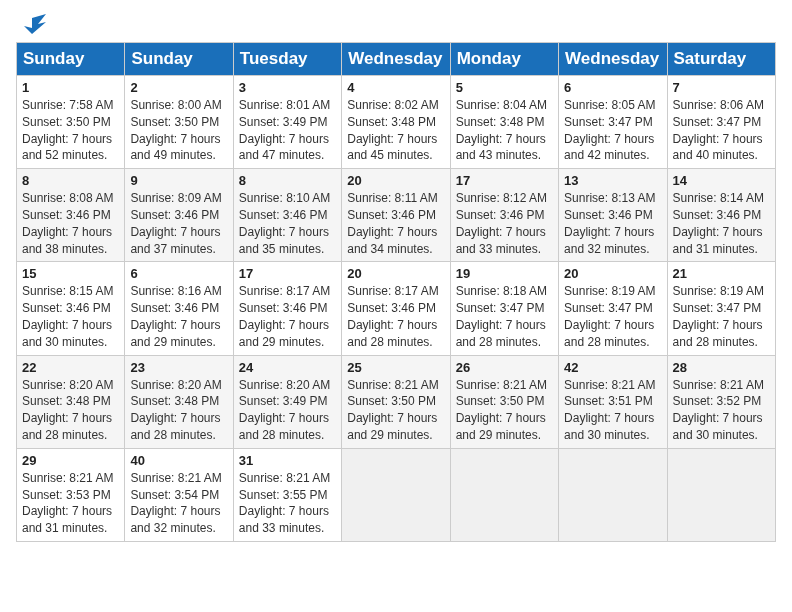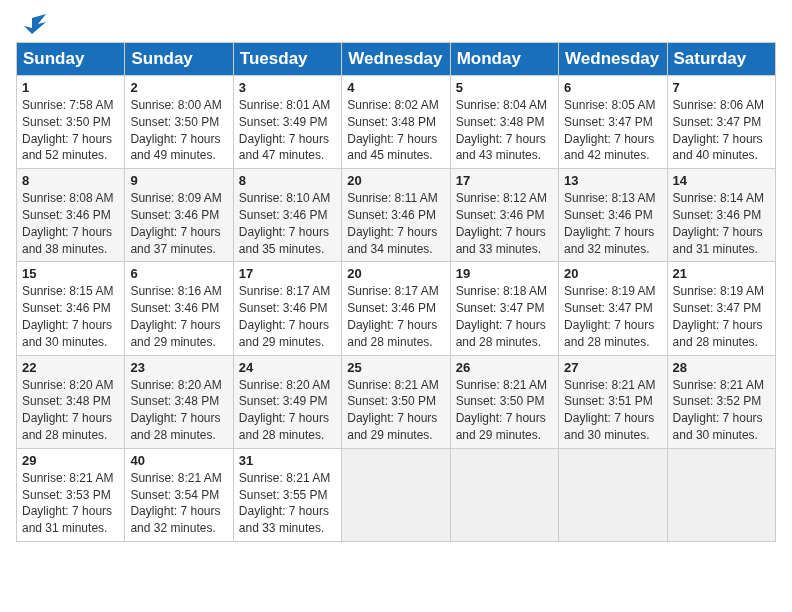--- a/index.html
+++ b/index.html
@@ -233,21 +233,21 @@
       </td>
         <td>
         <span class="day-number">25</span>
         <span class="day-info">Sunrise: 8:21 AM<br>Sunset: 3:50 PM<br>Daylight: 7 hours and 29 minutes.</span>
       </td>
         <td>
         <span class="day-number">26</span>
         <span class="day-info">Sunrise: 8:21 AM<br>Sunset: 3:50 PM<br>Daylight: 7 hours and 29 minutes.</span>
       </td>
         <td>
-        <span class="day-number">27</span>
+        <span class="day-number">42</span>
         <span class="day-info">Sunrise: 8:21 AM<br>Sunset: 3:51 PM<br>Daylight: 7 hours and 30 minutes.</span>
       </td>
         <td>
         <span class="day-number">28</span>
         <span class="day-info">Sunrise: 8:21 AM<br>Sunset: 3:52 PM<br>Daylight: 7 hours and 30 minutes.</span>
       </td>
       </tr>
       <tr>
         <td>
         <span class="day-number">29</span>

